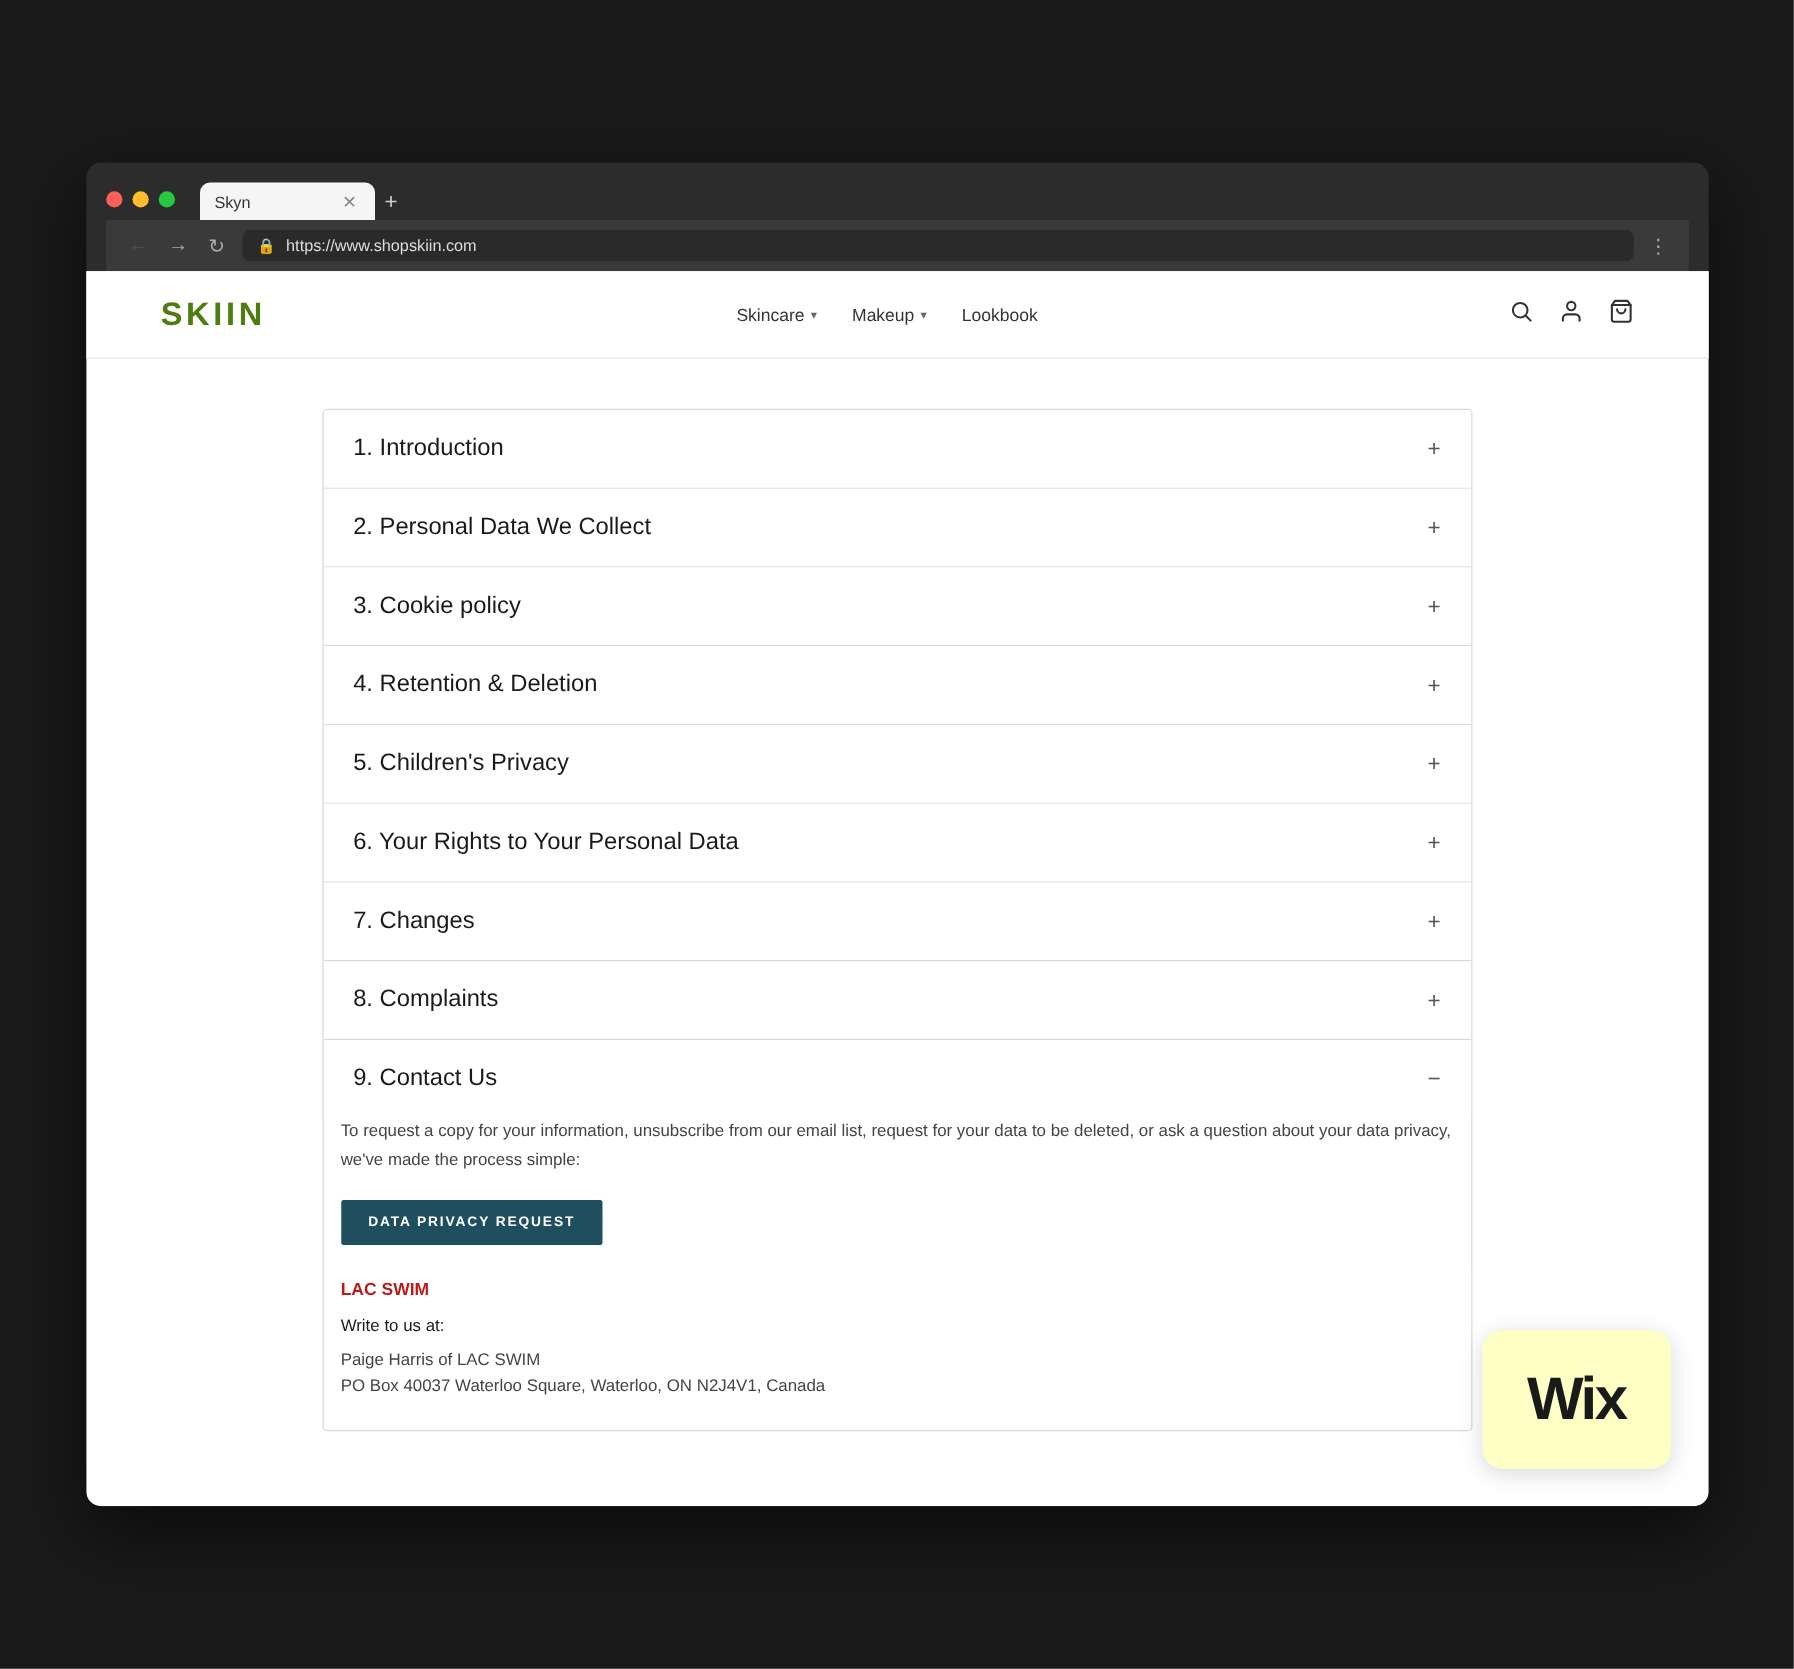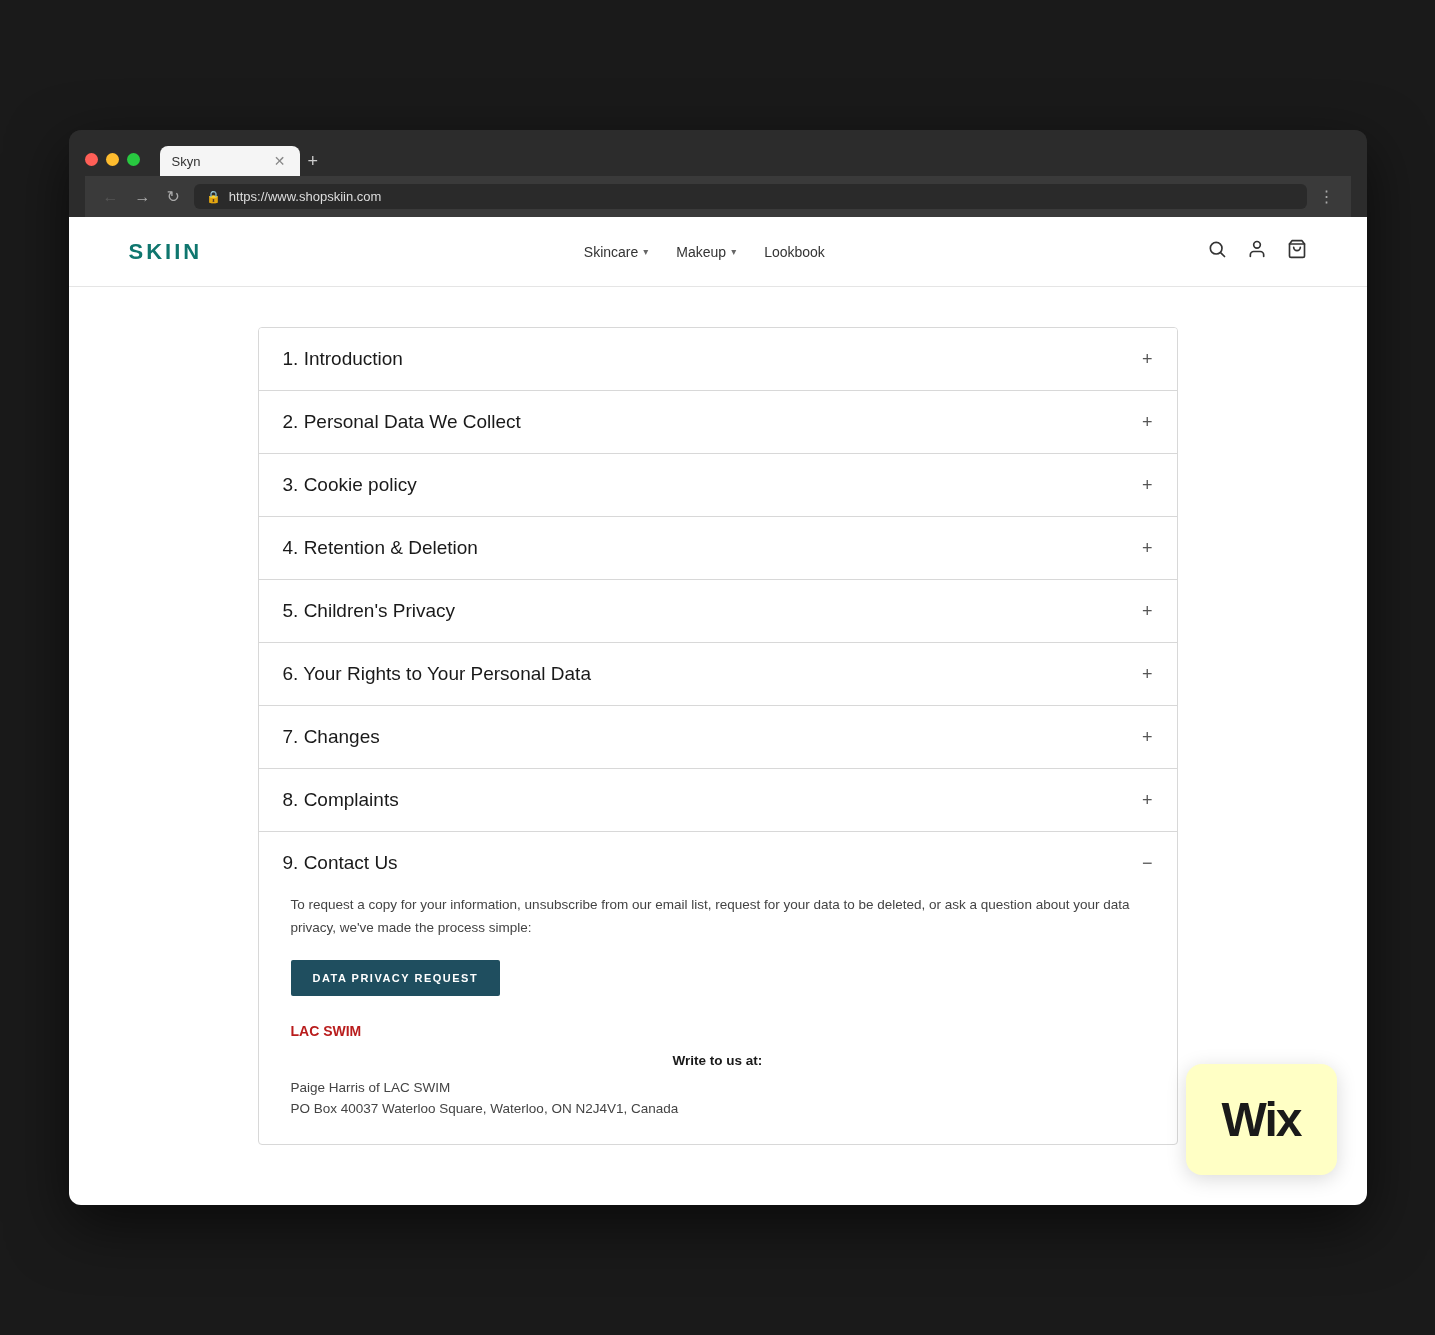--- a/index.html
+++ b/index.html
@@ -104,24 +104,24 @@
     .site-header {
       background: #ffffff;
       border-bottom: 1px solid #e5e5e5;
       padding: 0 60px;
       height: 70px;
       display: flex;
       align-items: center;
       justify-content: space-between;
     }
     .site-logo {
-      font-size: 22px;
+      font-size: 26px;
       font-weight: 700;
       letter-spacing: 3px;
-      color: #0f766e;
+      color: #4d7c0f;
       text-transform: uppercase;
     }
     .site-nav {
       display: flex;
       align-items: center;
       gap: 28px;
     }
     .nav-item {
       display: flex;
       align-items: center;
@@ -185,21 +185,21 @@
     }
 
     .accordion-icon {
       font-size: 18px;
       color: #555;
       font-weight: 300;
       line-height: 1;
     }
 
     .accordion-content {
-      padding: 0 32px 24px;
+      padding: 0 14px 24px;
       font-size: 13.5px;
       color: #444;
       line-height: 1.7;
       display: none;
     }
     .accordion-content.open { display: block; }
 
     
     .contact-description {
       font-size: 13.5px;
@@ -224,24 +224,23 @@
     }
 
     .contact-org {
       font-size: 14px;
       font-weight: 700;
       color: #b91c1c;
       margin-bottom: 6px;
     }
     .contact-label {
       font-size: 13.5px;
-      font-weight: 700;
+      font-weight: 400;
       color: #1a1a1a;
       margin-bottom: 4px;
-      text-align: center;
     }
     .contact-line {
       font-size: 13.5px;
       color: #444;
       line-height: 1.6;
     }
 
     
     .wix-badge {
       position: absolute;

